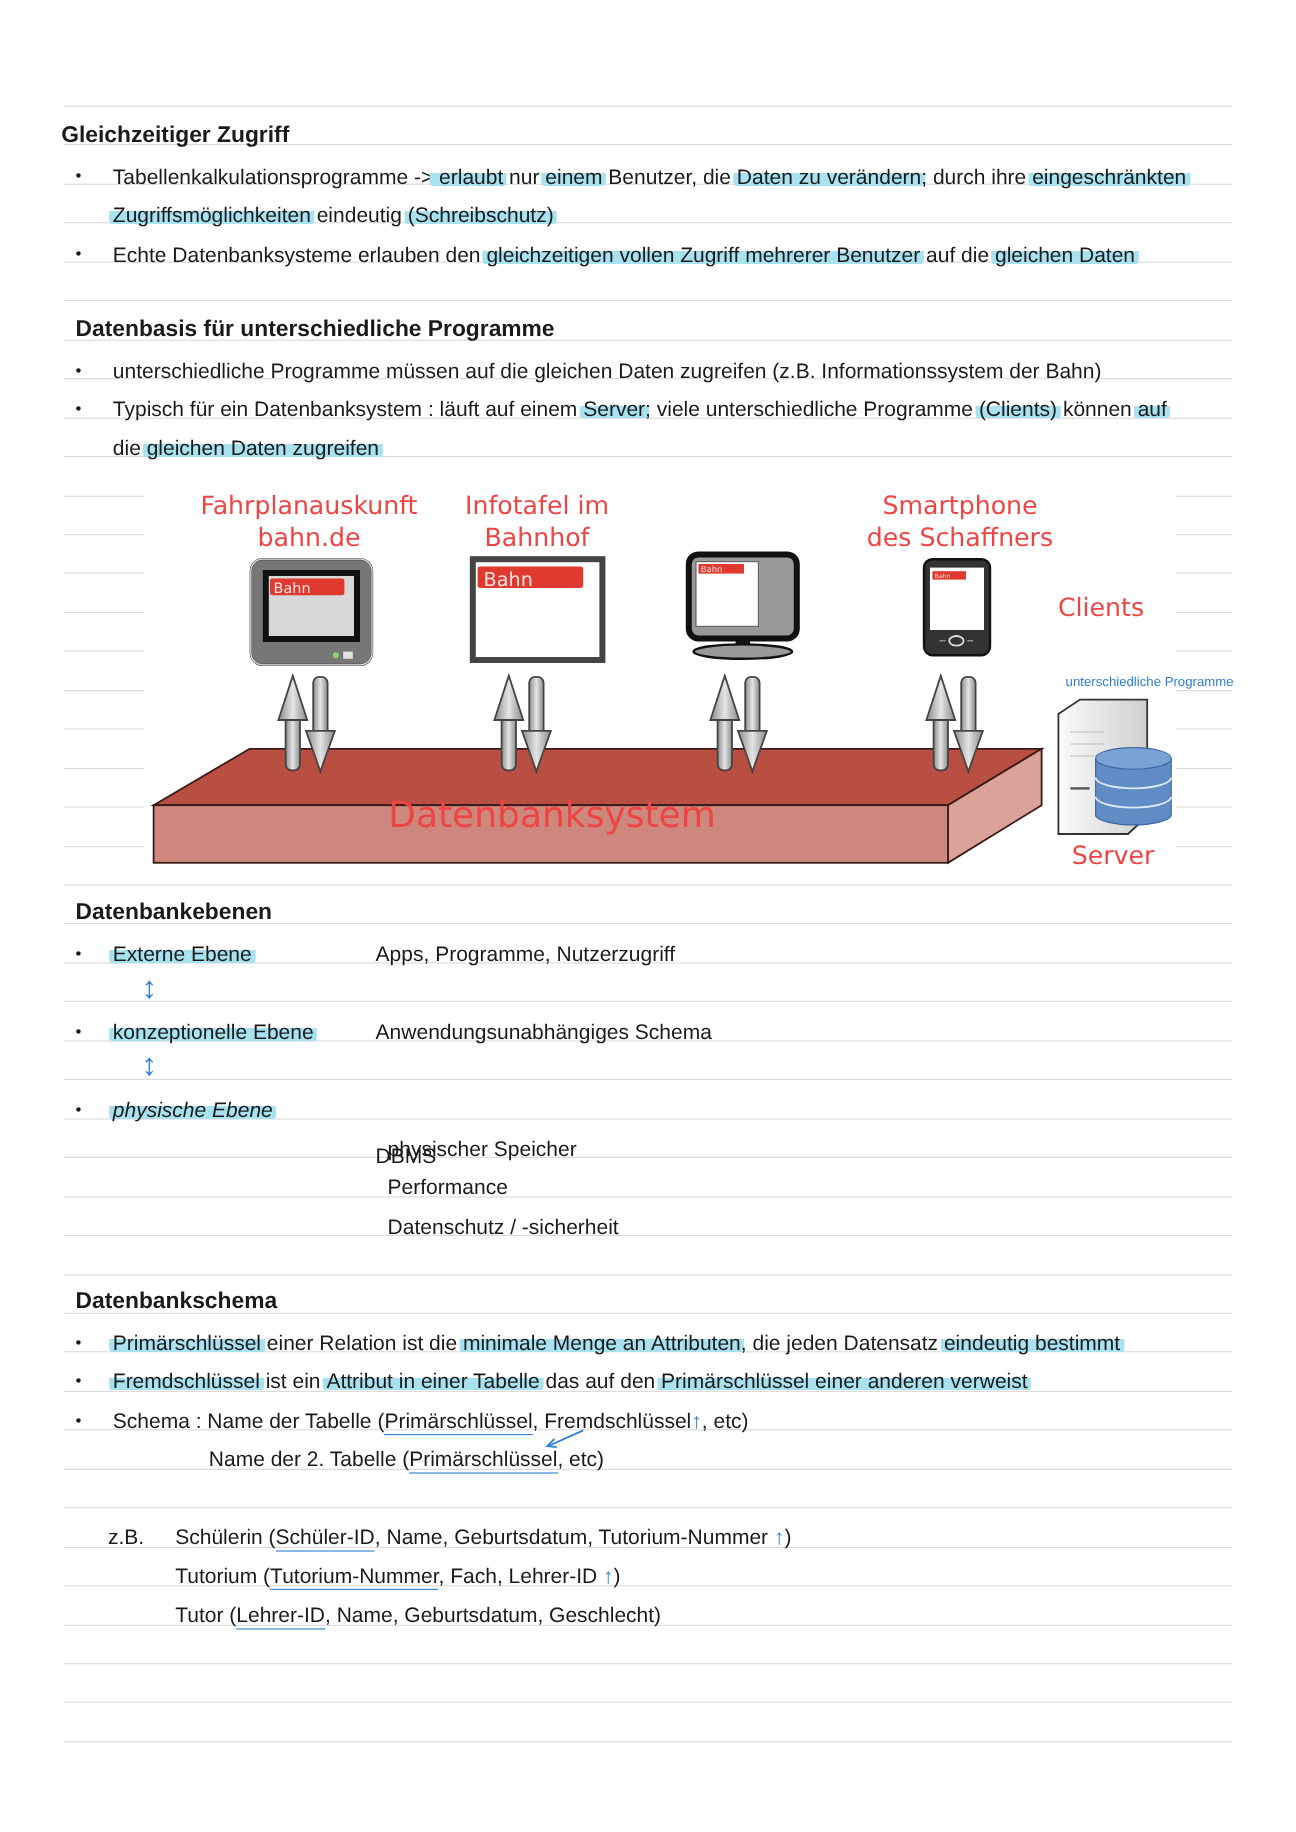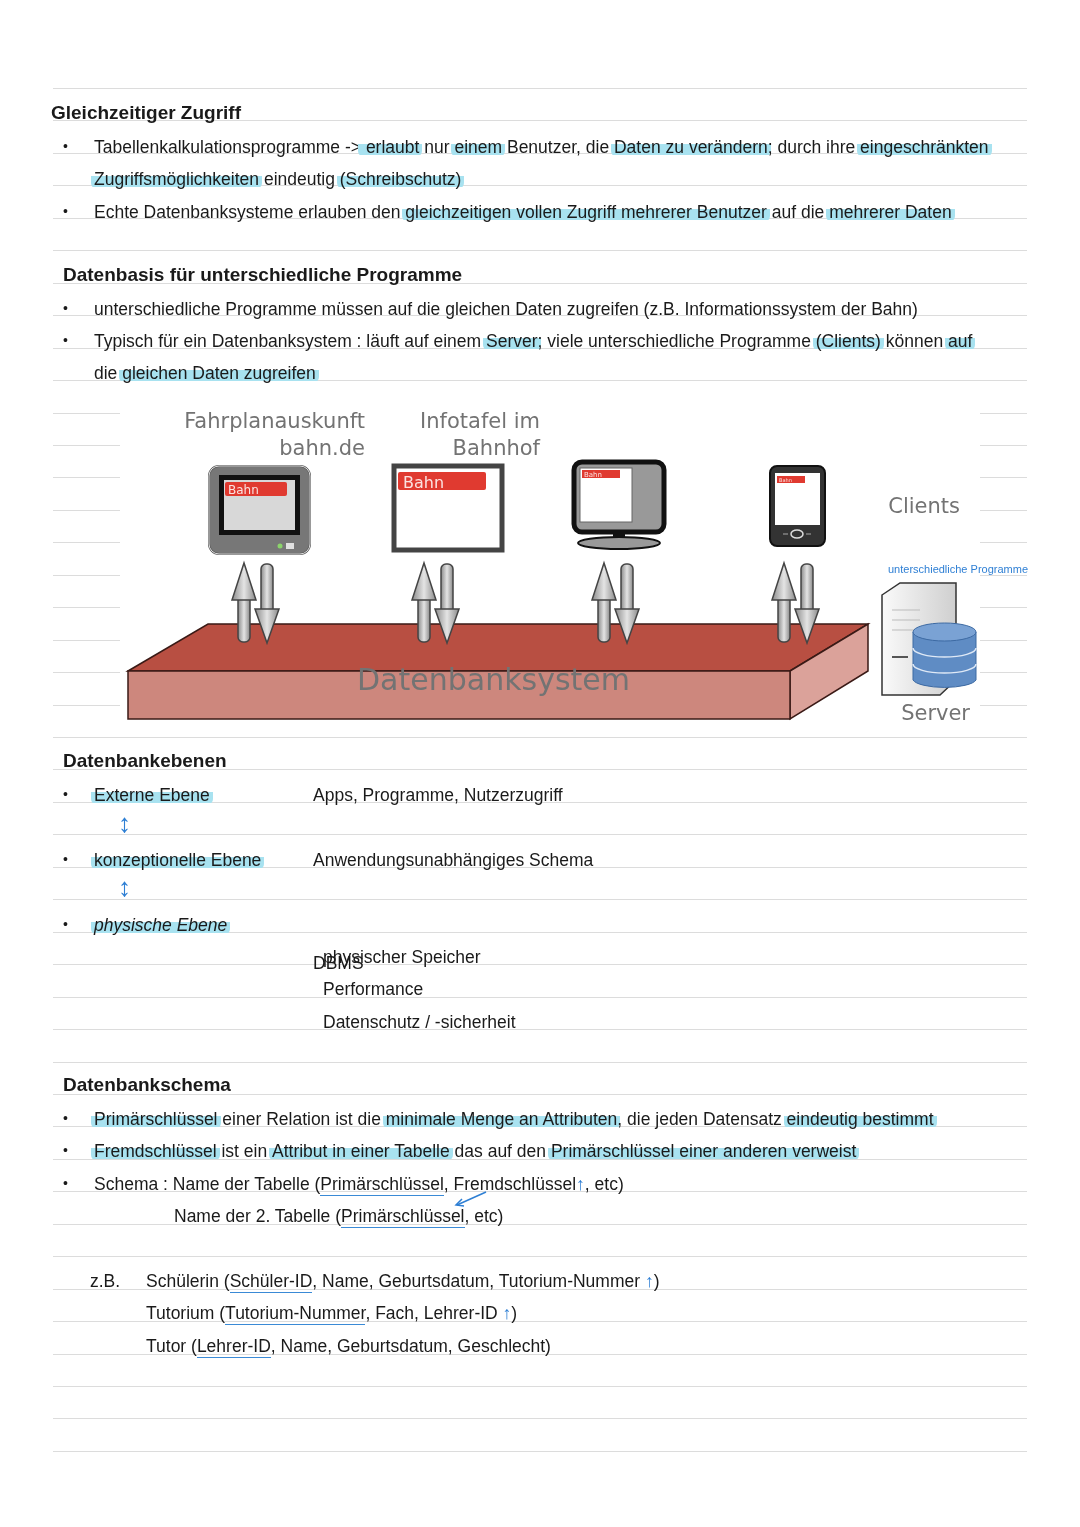--- a/index.html
+++ b/index.html
@@ -8,21 +8,21 @@
   .rules { position: absolute; left: 53px; top: 0; width: 974px; height: 1527px; }
   .rule { position: absolute; left: 0; width: 974px; height: 1px; background: #dcdcdc; }
   .line { position: absolute; font-size: 17.5px; white-space: nowrap; line-height: 22px; }
   .h { font-weight: bold; font-size: 19px; }
   .bullet { position: absolute; font-size: 14px; }
   .hl { background: linear-gradient(to bottom, transparent 35%, #a8e2f0 35%, #a8e2f0 88%, transparent 88%);
         border-radius: 6px; padding: 0 3px; margin: 0 -3px; }
   .ul { border-bottom: 1.6px solid #3a8ad6; padding-bottom: 1px; }
   .blue { color: #2e7fd4; }
   .diagram { position: absolute; left: 0; top: 395px; width: 1080px; height: 345px; }
-  .dlabel { position: absolute; font-family: "DejaVu Sans", sans-serif; font-size: 21px; text-align: right; color: #737373; line-height: 27px; }
+  .dlabel { position: absolute; font-family: "DejaVu Sans", sans-serif; font-size: 21px; text-align: center; color: #ef4444; line-height: 27px; }
   .clients-sub { position: absolute; font-size: 11px; color: #2e7fd4; margin-top: 41px; }
 </style>
 </head>
 <body>
 
 <div class="rules" id="rules">
     <div class="rule" style="top: 88px;"></div>
     <div class="rule" style="top: 120.45px;"></div>
     <div class="rule" style="top: 152.9px;"></div>
     <div class="rule" style="top: 185.35px;"></div>
@@ -65,39 +65,43 @@
     <div class="rule" style="top: 1386px;"></div>
     <div class="rule" style="top: 1418.45px;"></div>
     <div class="rule" style="top: 1450.9px;"></div>
   </div>
 
 <div class="line h" style="left:51px;top:102px;">Gleichzeitiger Zugriff</div>
 <div class="bullet" style="left:63px;top:138px;">•</div>
 <div class="line" style="left:94px;top:136px;"><span>Tabellenkalkulationsprogramme -&gt;</span><span class="hl"> erlaubt</span><span> nur </span><span class="hl">einem</span><span> Benutzer, die </span><span class="hl">Daten zu verändern</span><span>; durch ihre </span><span class="hl">eingeschränkten</span></div>
 <div class="line" style="left:94px;top:168px;"><span class="hl">Zugriffsmöglichkeiten</span><span> eindeutig </span><span class="hl">(Schreibschutz)</span></div>
 <div class="bullet" style="left:63px;top:203px;">•</div>
-<div class="line" style="left:94px;top:201px;"><span>Echte Datenbanksysteme erlauben den </span><span class="hl">gleichzeitigen vollen Zugriff mehrerer Benutzer</span><span> auf die </span><span class="hl">mehrerer Daten</span></div>
+<div class="line" style="left:94px;top:201px;"><span>Echte Datenbanksysteme erlauben den </span><span class="hl">gleichzeitigen vollen Zugriff mehrerer Benutzer</span><span> auf die </span><span class="hl">gleichen Daten</span></div>
 
 <div class="line h" style="left:63px;top:264px;">Datenbasis für unterschiedliche Programme</div>
 <div class="bullet" style="left:63px;top:300px;">•</div>
 <div class="line" style="left:94px;top:298px;">unterschiedliche Programme müssen auf die gleichen Daten zugreifen (z.B. Informationssystem der Bahn)</div>
 <div class="bullet" style="left:63px;top:332px;">•</div>
 <div class="line" style="left:94px;top:330px;"><span>Typisch für ein Datenbanksystem : läuft auf einem </span><span class="hl">Server</span><span>; viele unterschiedliche Programme </span><span class="hl">(Clients)</span><span> können </span><span class="hl">auf</span></div>
 <div class="line" style="left:94px;top:362px;"><span>die </span><span class="hl">gleichen Daten zugreifen</span></div>
 
 <div class="diagram">
   <div style="position:absolute;left:120px;top:0;width:860px;height:340px;background:#fff;"></div>
 
   <div class="dlabel" style="left:150px;top:13px;width:215px;">
       <div>Fahrplanauskunft</div>
       <div>bahn.de</div>
     </div>
   <div class="dlabel" style="left:355px;top:13px;width:185px;">
       <div>Infotafel im</div>
       <div>Bahnhof</div>
+    </div>
+  <div class="dlabel" style="left:705px;top:13px;width:190px;">
+      <div>Smartphone</div>
+      <div>des Schaffners</div>
     </div>
 
   <svg width="1080" height="345" style="position:absolute;left:0;top:0;">
     <defs>
       <linearGradient id="arr" x1="0" x2="1" y1="0" y2="0">
         <stop offset="0" stop-color="#8a8a8a"></stop>
           <stop offset="0.5" stop-color="#e4e4e4"></stop>
           <stop offset="1" stop-color="#8a8a8a"></stop>
       </linearGradient>
       <linearGradient id="tower" x1="0" x2="1">

